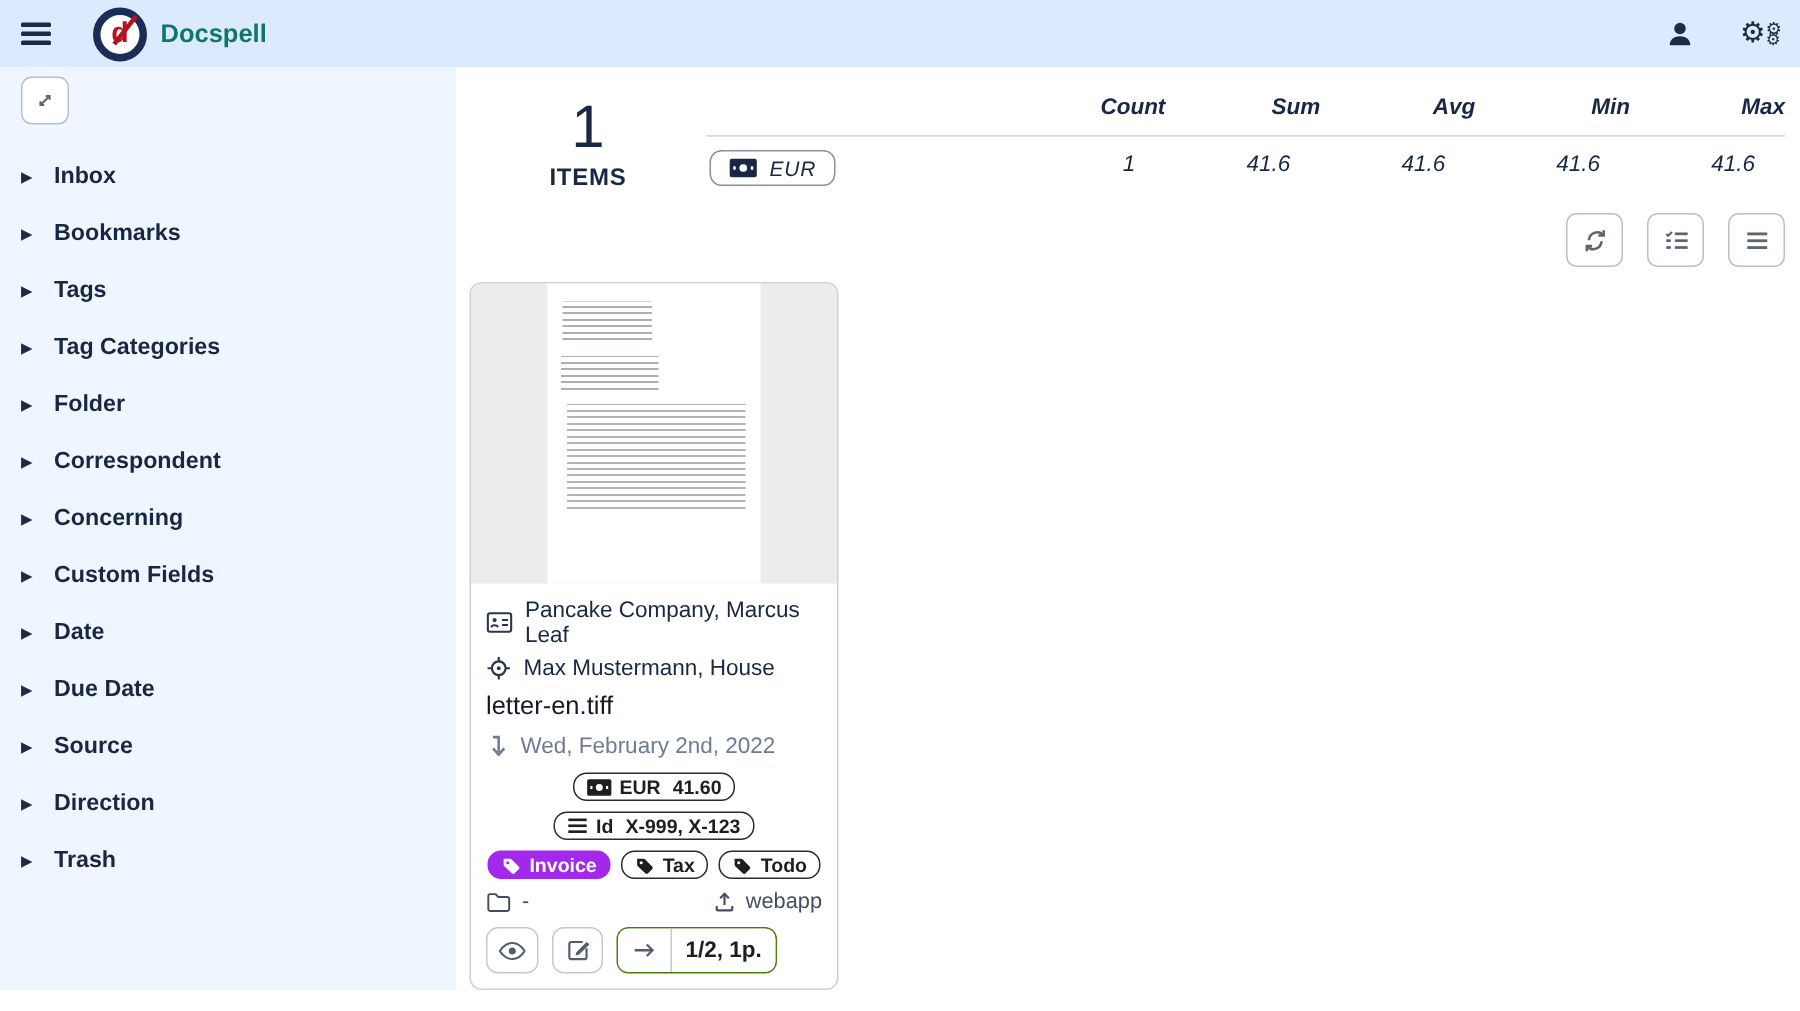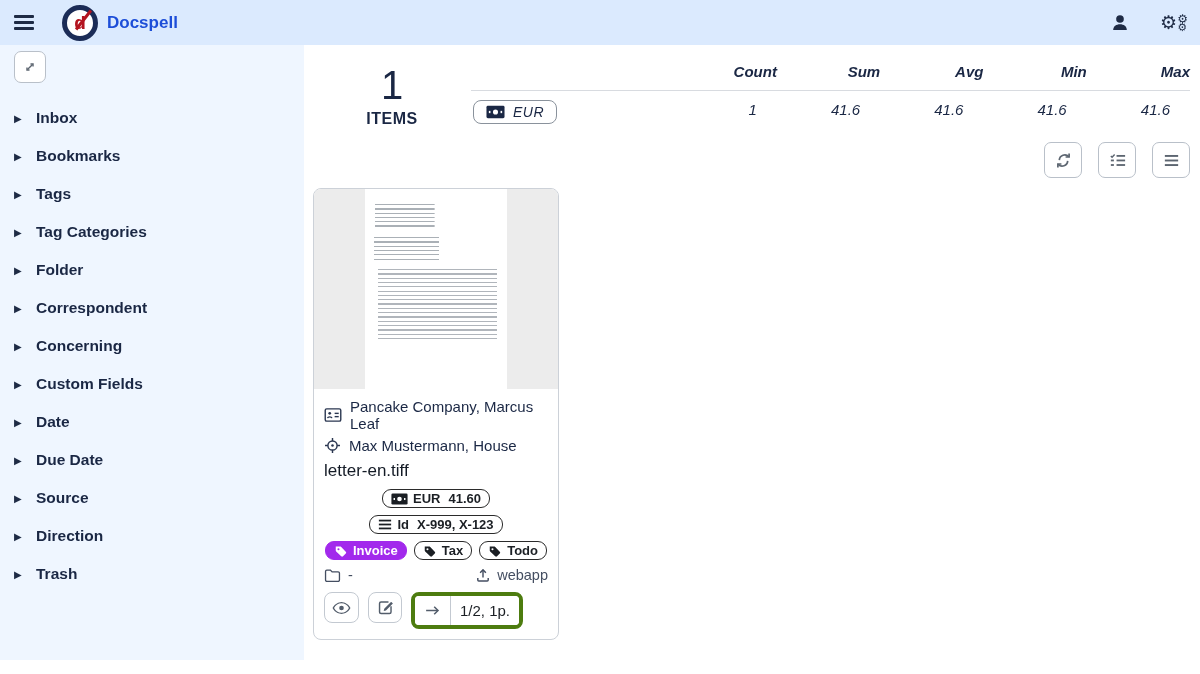--- a/index.html
+++ b/index.html
@@ -6,21 +6,21 @@
   html,body { width:1200px; height:674px; overflow:hidden; background:#fff;
               font-family:"Liberation Sans","DejaVu Sans",sans-serif; color:#1e2b45; }
 
   
   .topbar { height:45px; background:#dbeafe; display:flex; align-items:center; padding:0 14px; }
   .hamburger { width:20px; height:15px; display:flex; flex-direction:column; justify-content:space-between; cursor:pointer; margin-right:28px; }
   .hamburger span { height:3px; background:#1e2b45; border-radius:1px; }
   .logo { width:36px; height:36px; border:5px solid #1b2c57; border-radius:50%; background:#fff; position:relative; display:flex; align-items:center; justify-content:center; margin-right:9px; }
   .logo .d { color:#b3131f; font-weight:bold; font-size:19px; line-height:1; }
   .logo .slash { position:absolute; width:3px; height:24px; background:#b3131f; transform:rotate(38deg); top:-2px; left:15px; }
-  .app-title { font-size:17px; font-weight:bold; color:#1d4ed8; }
+  .app-title { font-size:17px; font-weight:bold; color:#0f766e; }
   .topbar-right { margin-left:auto; display:flex; align-items:center; gap:30px; }
   .tb-icon { color:#1e2b45; cursor:pointer; display:flex; align-items:center; }
   .cogs { position:relative; width:26px; height:22px; font-size:19px; line-height:22px; }
   .cogs .g2 { position:absolute; font-size:12px; right:-2px; top:-4px; }
   .cogs .g3 { position:absolute; font-size:11px; right:-1px; bottom:-4px; }
 
   
   .content { display:flex; height:615px; }
   .sidebar { width:304px; background:#eff6ff; padding:6px 0 0 14px; flex-shrink:0; }
   .expand-btn { width:32px; height:32px; background:#fff; border:1px solid #b9c0c9; border-radius:7px; display:flex; align-items:center; justify-content:center; cursor:pointer; margin-bottom:16px; }
@@ -71,21 +71,21 @@
   .pill.tag-o { background:#e8590c; border-color:#e8590c; color:#fff; }
   .pill.tag-p { background:#a229ec; border-color:#a229ec; color:#fff;align-items:flex-end; }
   .pill.tag-o .hole { fill:#e8590c; }
   .pill.tag-p .hole { fill:#a229ec; }
   .pill .hole { fill:#fff; }
   .foot-row { display:flex; align-items:center; font-size:14.5px; color:#444e61; margin:4px 0 9px 0; }
   .foot-row .right { margin-left:auto; display:flex; align-items:center; gap:6px; }
   .foot-row svg { color:#444e61; }
   .action-row { display:flex; gap:9px; }
   .act-btn { height:31px; min-width:34px; background:#fff; border:1px solid #c3c9d1; border-radius:8px; display:flex; align-items:center; justify-content:center; cursor:pointer; color:#535d6b; padding:0 7px; }
-  .act-group { display:flex; border:4px solid #4d7c0f; border-radius:8px; overflow:hidden; cursor:pointer; }
+  .act-group { display:flex; border:1px solid #4d7c0f; border-radius:8px; overflow:hidden; cursor:pointer;font-weight:bold; }
   .act-seg { height:29px; display:flex; align-items:center; justify-content:center; padding:0 9px; color:#535d6b; background:#fff; }
   .act-seg + .act-seg { border-left:1px solid #c3c9d1; }
   .pages-txt { font-size:15px; color:#1b1f24; }
   svg { display:block; }
 </style>
 </head>
 <body>
 
 <div class="topbar">
   <div class="hamburger">
@@ -265,20 +265,27 @@
           <svg width="17" height="17" viewBox="0 0 20 20" fill="none" stroke="#2a3650" stroke-width="1.7">
               <circle cx="10" cy="10" r="5.4"></circle>
               <path d="M10 1.2v3.4M10 15.4v3.4M1.2 10h3.4M15.4 10h3.4"></path>
               <circle cx="10" cy="10" r="1.5" fill="#2a3650" stroke="none"></circle>
             </svg>
           <span>Max Mustermann, House</span>
         </div>
 
         <div class="filename">letter-en.tiff</div>
 
+        <div class="date-row">
+          <svg width="15" height="17" viewBox="0 0 16 18" fill="none" stroke="#6e7b90" stroke-width="1.8">
+              <path d="M5 2.5h4v11"></path>
+              <path d="M5 10.5 9 15l4-4.5"></path>
+            </svg>
+          <span>Wed, February 2nd, 2022</span>
+        </div>
 
         <div class="badge-row">
           <span class="pill">
             <svg width="17" height="12" viewBox="0 0 20 14" fill="currentColor">
                 <rect x="0.5" y="0.5" width="19" height="13" rx="1.5"></rect>
                 <circle cx="10" cy="7" r="2.7" fill="#fff"></circle>
                 <rect x="3" y="5.8" width="1.7" height="2.4" fill="#fff"></rect>
                 <rect x="15.3" y="5.8" width="1.7" height="2.4" fill="#fff"></rect>
               </svg>
             <span>EUR</span>

